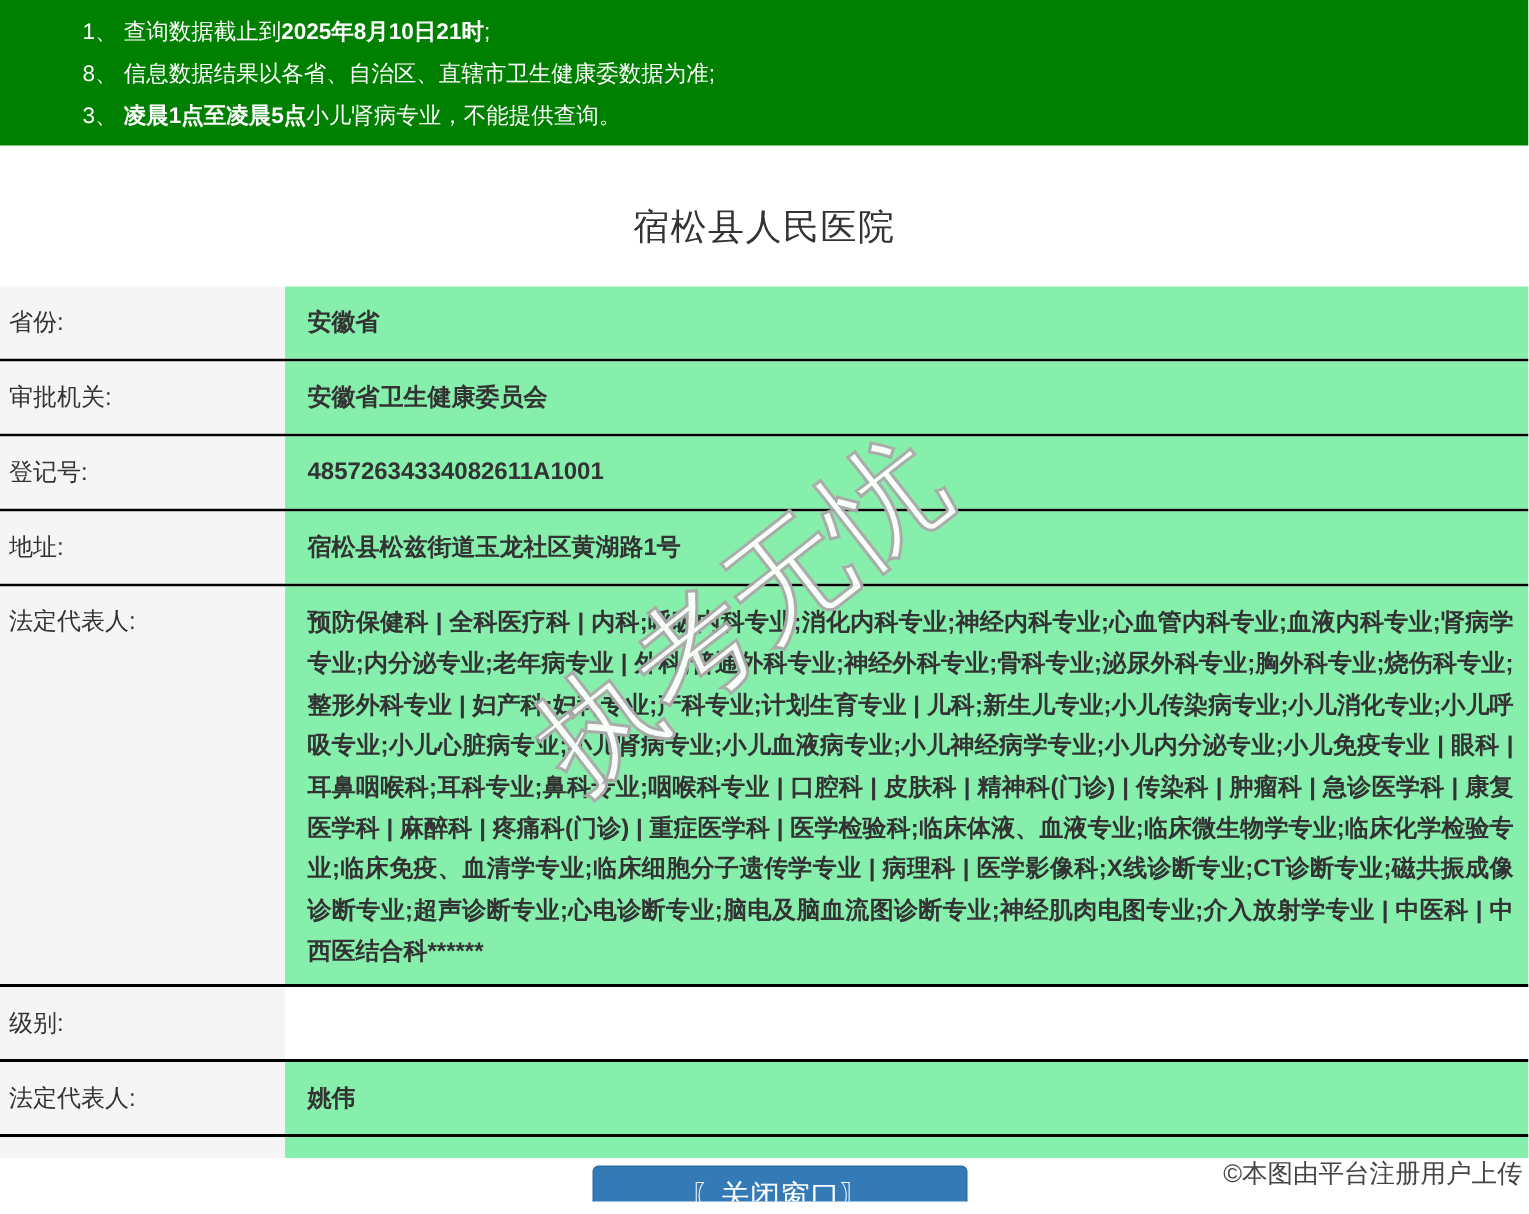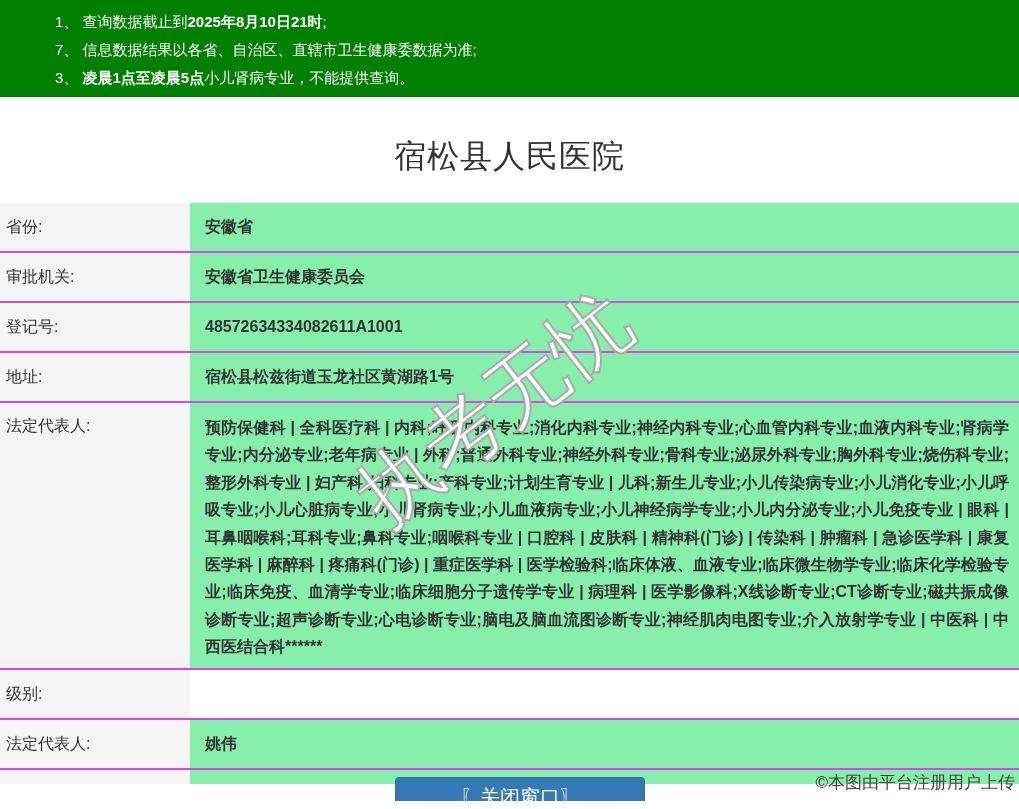--- a/index.html
+++ b/index.html
@@ -9,28 +9,28 @@
     color:#333;
   }
   
   .notice-bar{
     background:#008000; height:97px; box-sizing:border-box;
     padding:8px 10px 0 55px; color:#ffffff; font-size:15px; line-height:28px;
   }
   .notice-line b{font-weight:bold;}
   
   .title{
-    text-align:center; font-size:32px; color:#333;
+    text-align:center; font-size:24px; color:#333;
     padding:38px 0 24px 0; letter-spacing:1px;
   }
   
   .info-table{width:1019px;}
   .row{
     display:flex; box-sizing:border-box; height:50px;
-    border-bottom:2px solid #d946ef; font-size:16px;
+    border-bottom:2px solid #000000; font-size:16px;
   }
   .row .label{
     width:190px; flex:0 0 190px; background:#f5f5f5; box-sizing:border-box;
     padding-left:6px; display:flex; align-items:center; color:#333;
   }
   .row .value{
     flex:1; box-sizing:border-box; padding-left:15px; padding-right:10px;
     display:flex; align-items:center; background:#86efac; color:#333;font-weight:bold;
   }
   .row.multi{height:267px;}
@@ -61,21 +61,21 @@
     position:absolute; right:4px; bottom:7px; font-size:17px; color:#444;
   }
 </style>
 </head>
 <body>
 
 <div class="page">
 
   <div class="notice-bar">
     <div class="notice-line"><span>1、 查询数据截止到</span><b>2025年8月10日21时</b><span>;</span></div>
-    <div class="notice-line"><span>7、 信息数据结果以各省、自治区、直辖市卫生健康委数据为准;</span><b></b><span></span></div>
+    <div class="notice-line"><span>8、 信息数据结果以各省、自治区、直辖市卫生健康委数据为准;</span><b></b><span></span></div>
     <div class="notice-line"><span>3、 </span><b>凌晨1点至凌晨5点</b><span>小儿肾病专业，不能提供查询。</span></div>
   </div>
 
   <div class="title">宿松县人民医院</div>
 
   <div class="info-table">
     <div class="row">
       <div class="label">省份:</div>
       <div class="value">安徽省</div>
     </div>

